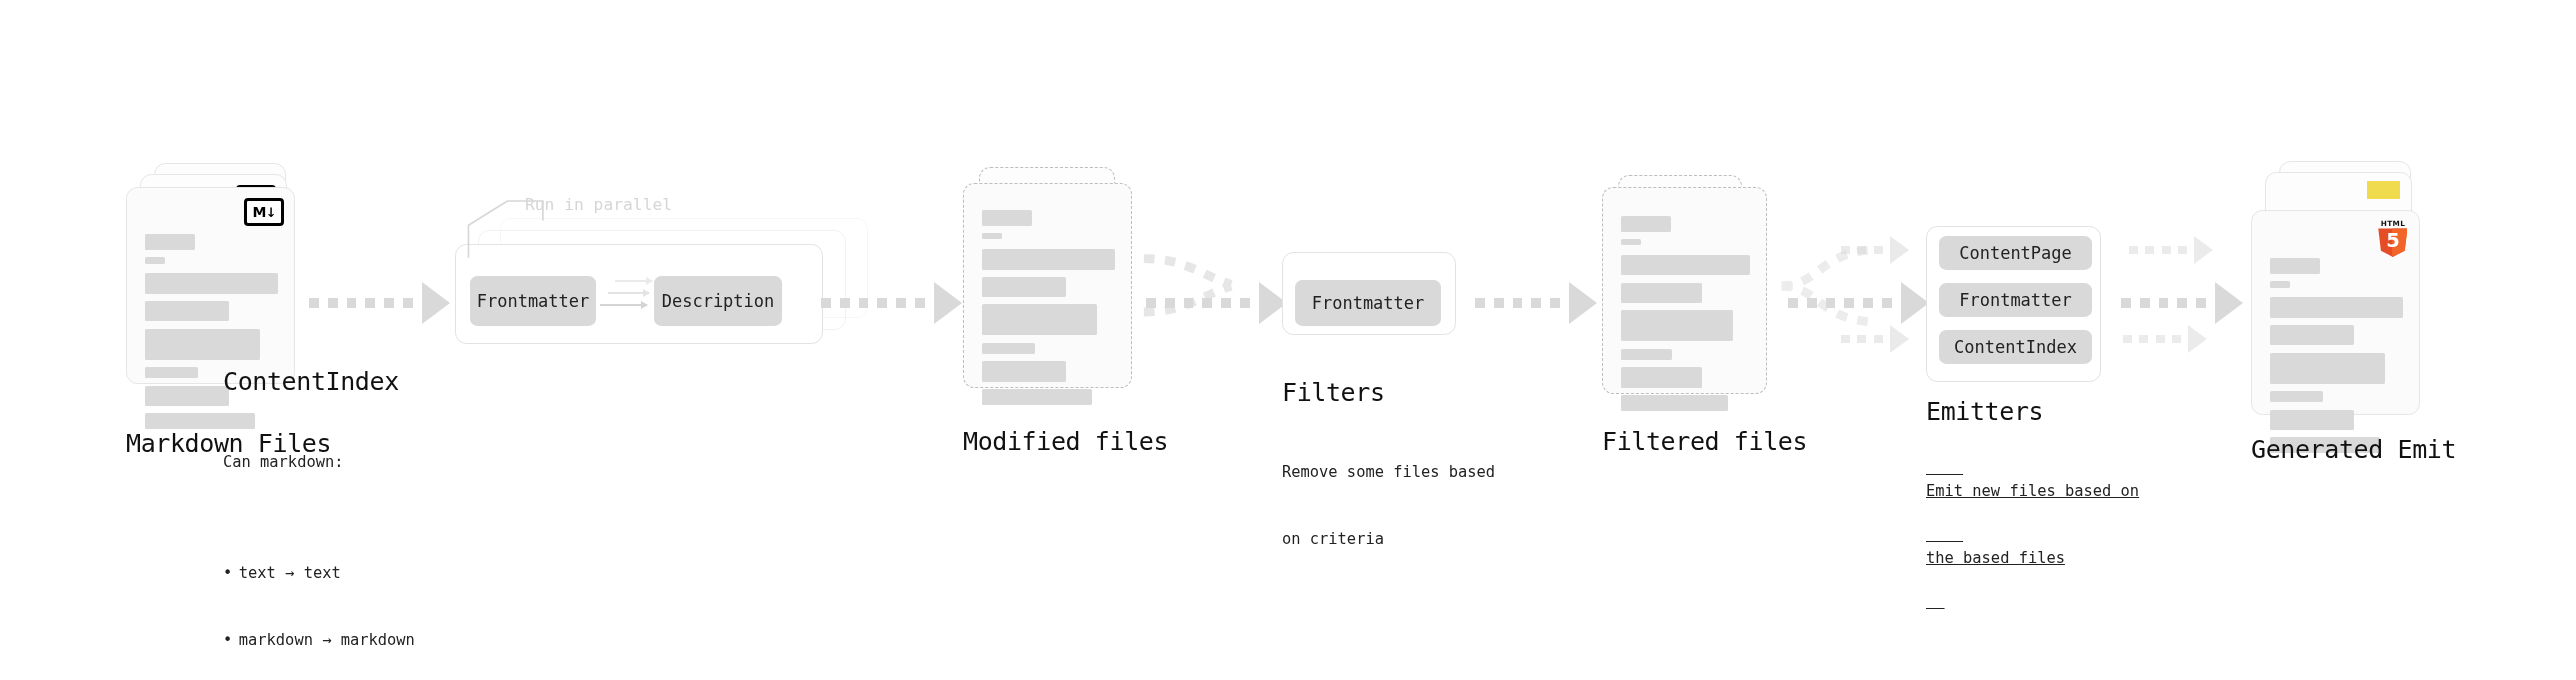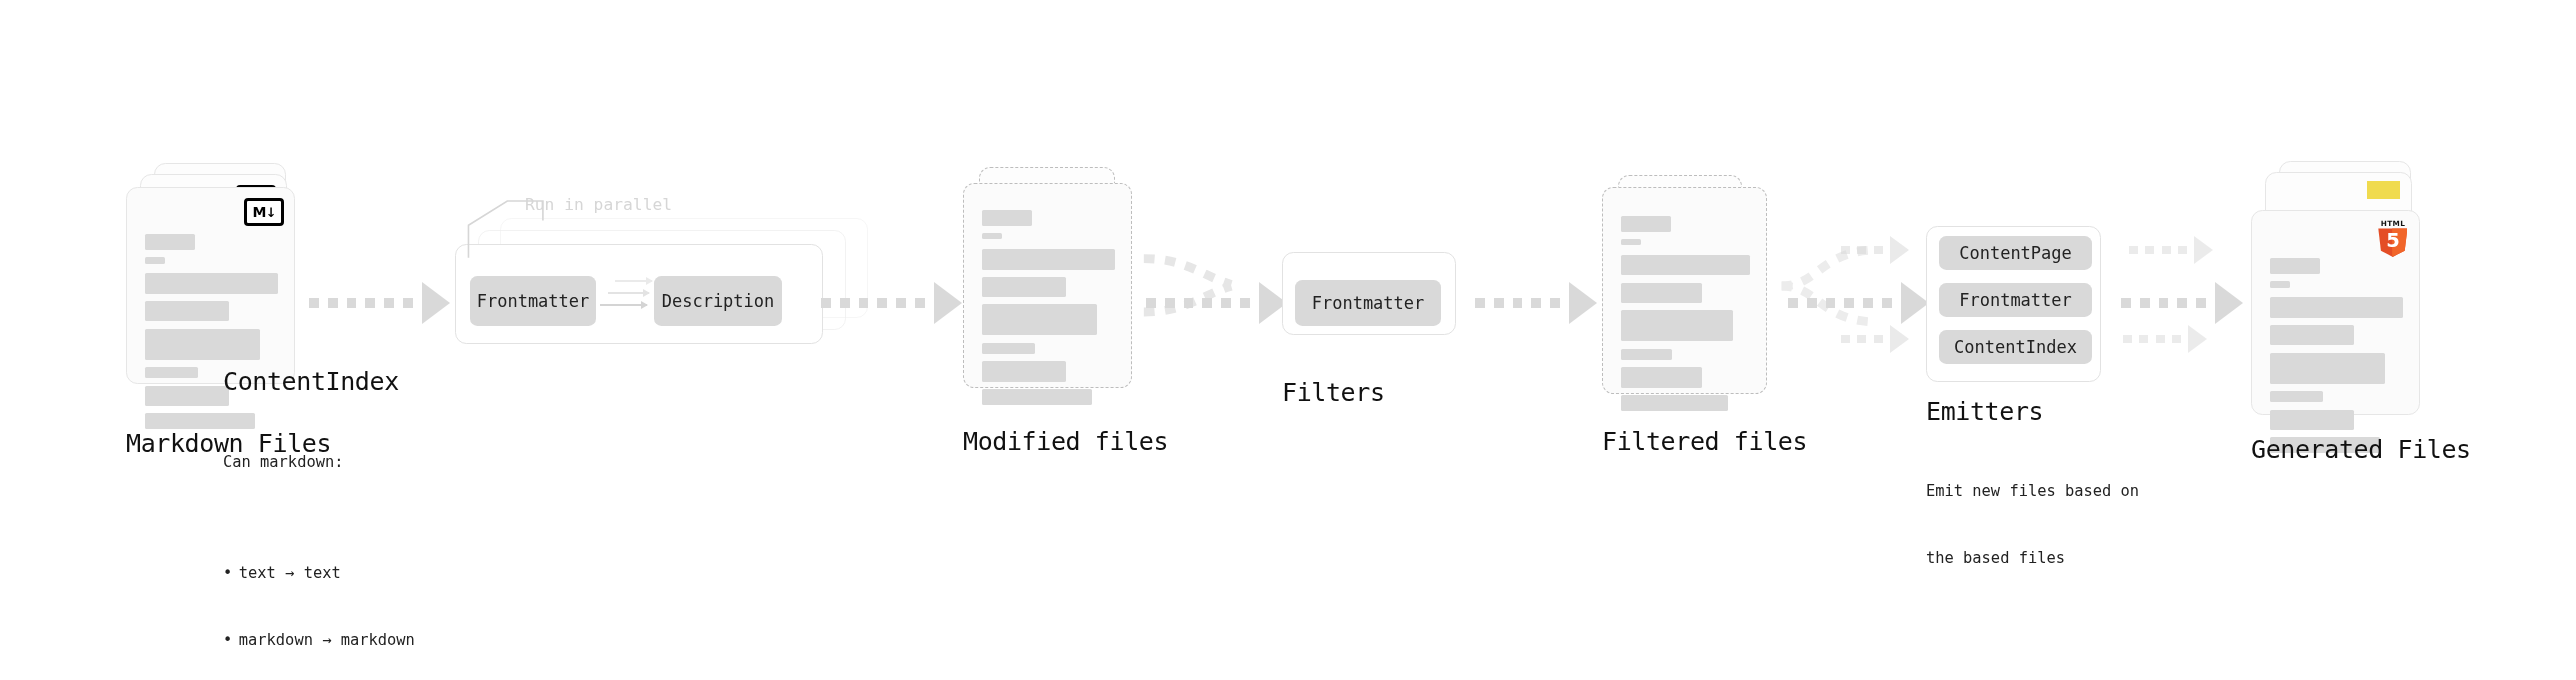--- a/index.html
+++ b/index.html
@@ -205,20 +205,24 @@
     <div class="dash" style="width:9.8px;"></div>
     <div class="dash" style="width:9.8px;"></div>
     <div class="tip"></div>
   </div>
 
   <div class="pbox" style="left:1282px;top:252px;width:172px;height:81px;"></div>
   <div class="chip" style="left:1295px;top:280px;width:146px;height:46px;">
     <span>Frontmatter</span>
   </div>
   <div class="title" style="left:1282px;top:378px;">Filters</div>
+  <div class="sub" style="left:1282px;top:416px;">
+    <div>Remove some files based</div>
+    <div>on criteria</div>
+  </div>
 
   <div class="darrow" style="left:1475px;top:282px;">
     <div class="dash" style="width:9.8px;"></div>
     <div class="dash" style="width:9.8px;"></div>
     <div class="dash" style="width:9.8px;"></div>
     <div class="dash" style="width:9.8px;"></div>
     <div class="dash" style="width:9.8px;"></div>
     <div class="tip"></div>
   </div>
 
@@ -269,21 +273,21 @@
   <div class="chip" style="left:1939px;top:236px;width:153px;height:34px;">
     <span>ContentPage</span>
   </div>
   <div class="chip" style="left:1939px;top:283px;width:153px;height:34px;">
     <span>Frontmatter</span>
   </div>
   <div class="chip" style="left:1939px;top:330px;width:153px;height:34px;">
     <span>ContentIndex</span>
   </div>
   <div class="title" style="left:1926px;top:397px;">Emitters</div>
-  <div class="sub" style="left:1926px;top:435px;">
+  <div class="sub" style="left:1926px;top:435px;text-decoration:underline;">
     <div>Emit new files based on</div>
     <div>the based files</div>
   </div>
 
   <div class="darrow sm" style="left:2129px;top:236px;opacity:.5;">
     <div class="dash" style="width:9px;"></div>
     <div class="dash" style="width:9px;"></div>
     <div class="dash" style="width:9px;"></div>
     <div class="dash" style="width:9px;"></div>
     <div class="tip"></div>
@@ -326,16 +330,16 @@
         <div class="bar" style="width:19.5px;height:6.5px;margin-bottom:9.8px;"></div>
         <div class="bar" style="width:100%;height:20.3px;"></div>
         <div class="bar" style="width:63%;height:20.3px;"></div>
         <div class="bar" style="width:87%;height:31px;"></div>
         <div class="bar" style="width:40%;height:11.4px;"></div>
         <div class="bar" style="width:63%;height:20.3px;"></div>
         <div class="bar" style="width:83%;height:16.3px;"></div>
       </div>
     </div>
   </div>
-  <div class="title" style="left:2251px;top:435px;">Generated Files</div>
+  <div class="title" style="left:2251px;top:435px;">Generated Emit</div>
 
 </div>
 
 
 </body></html>

